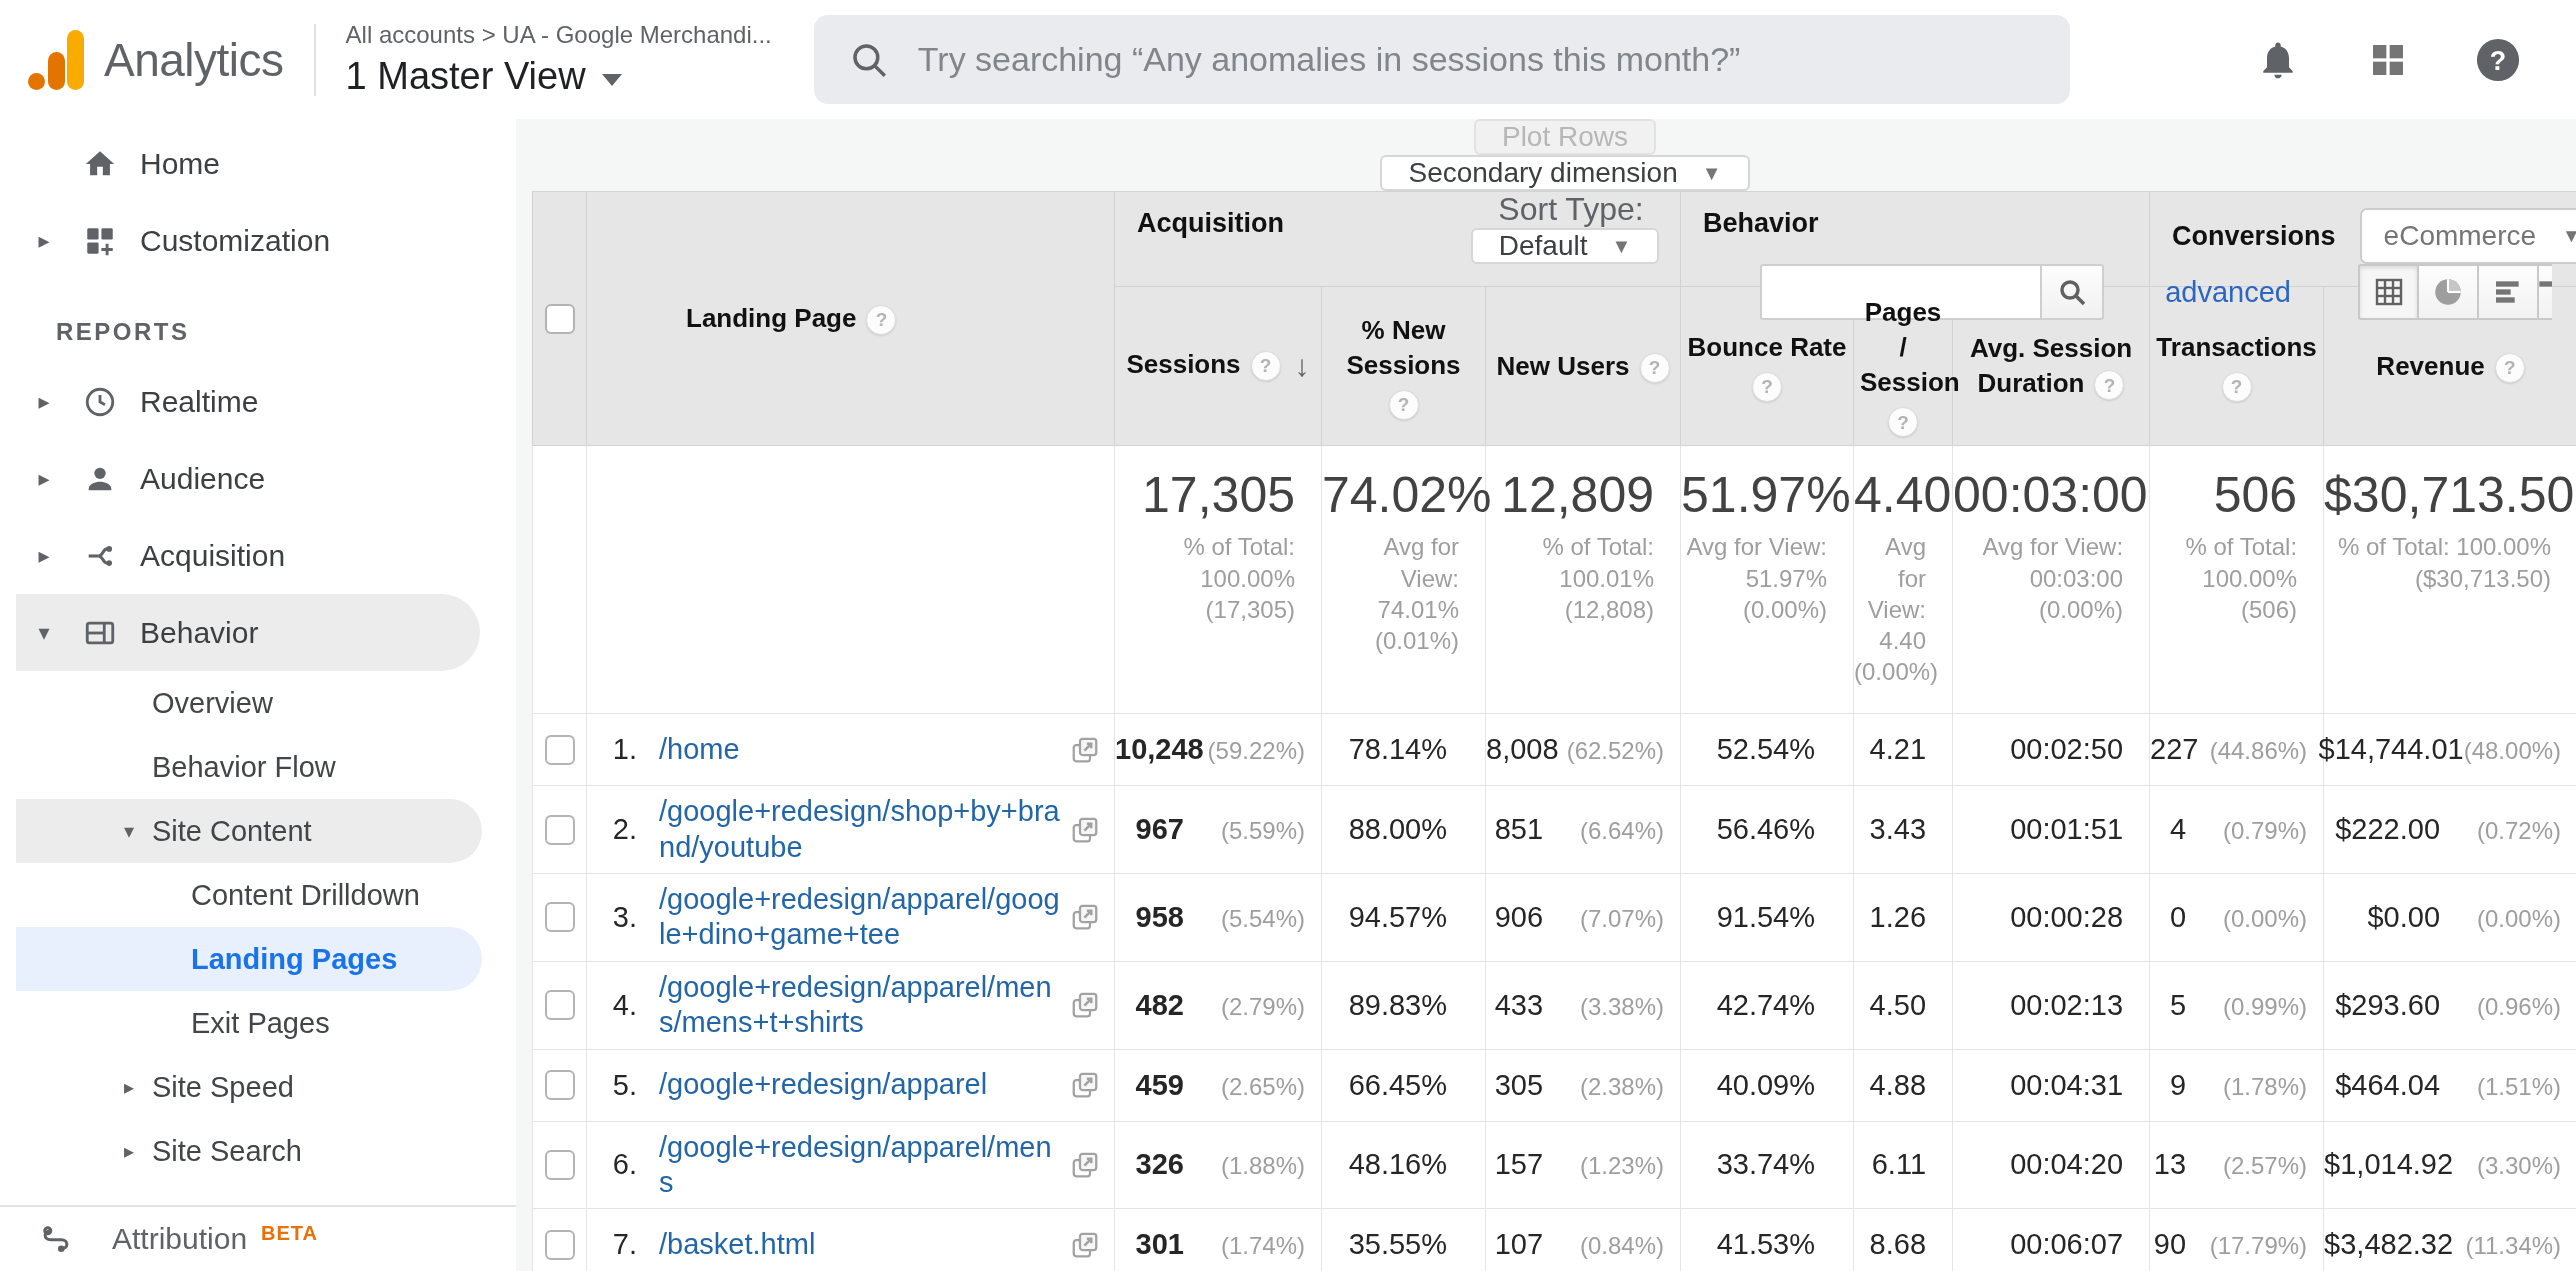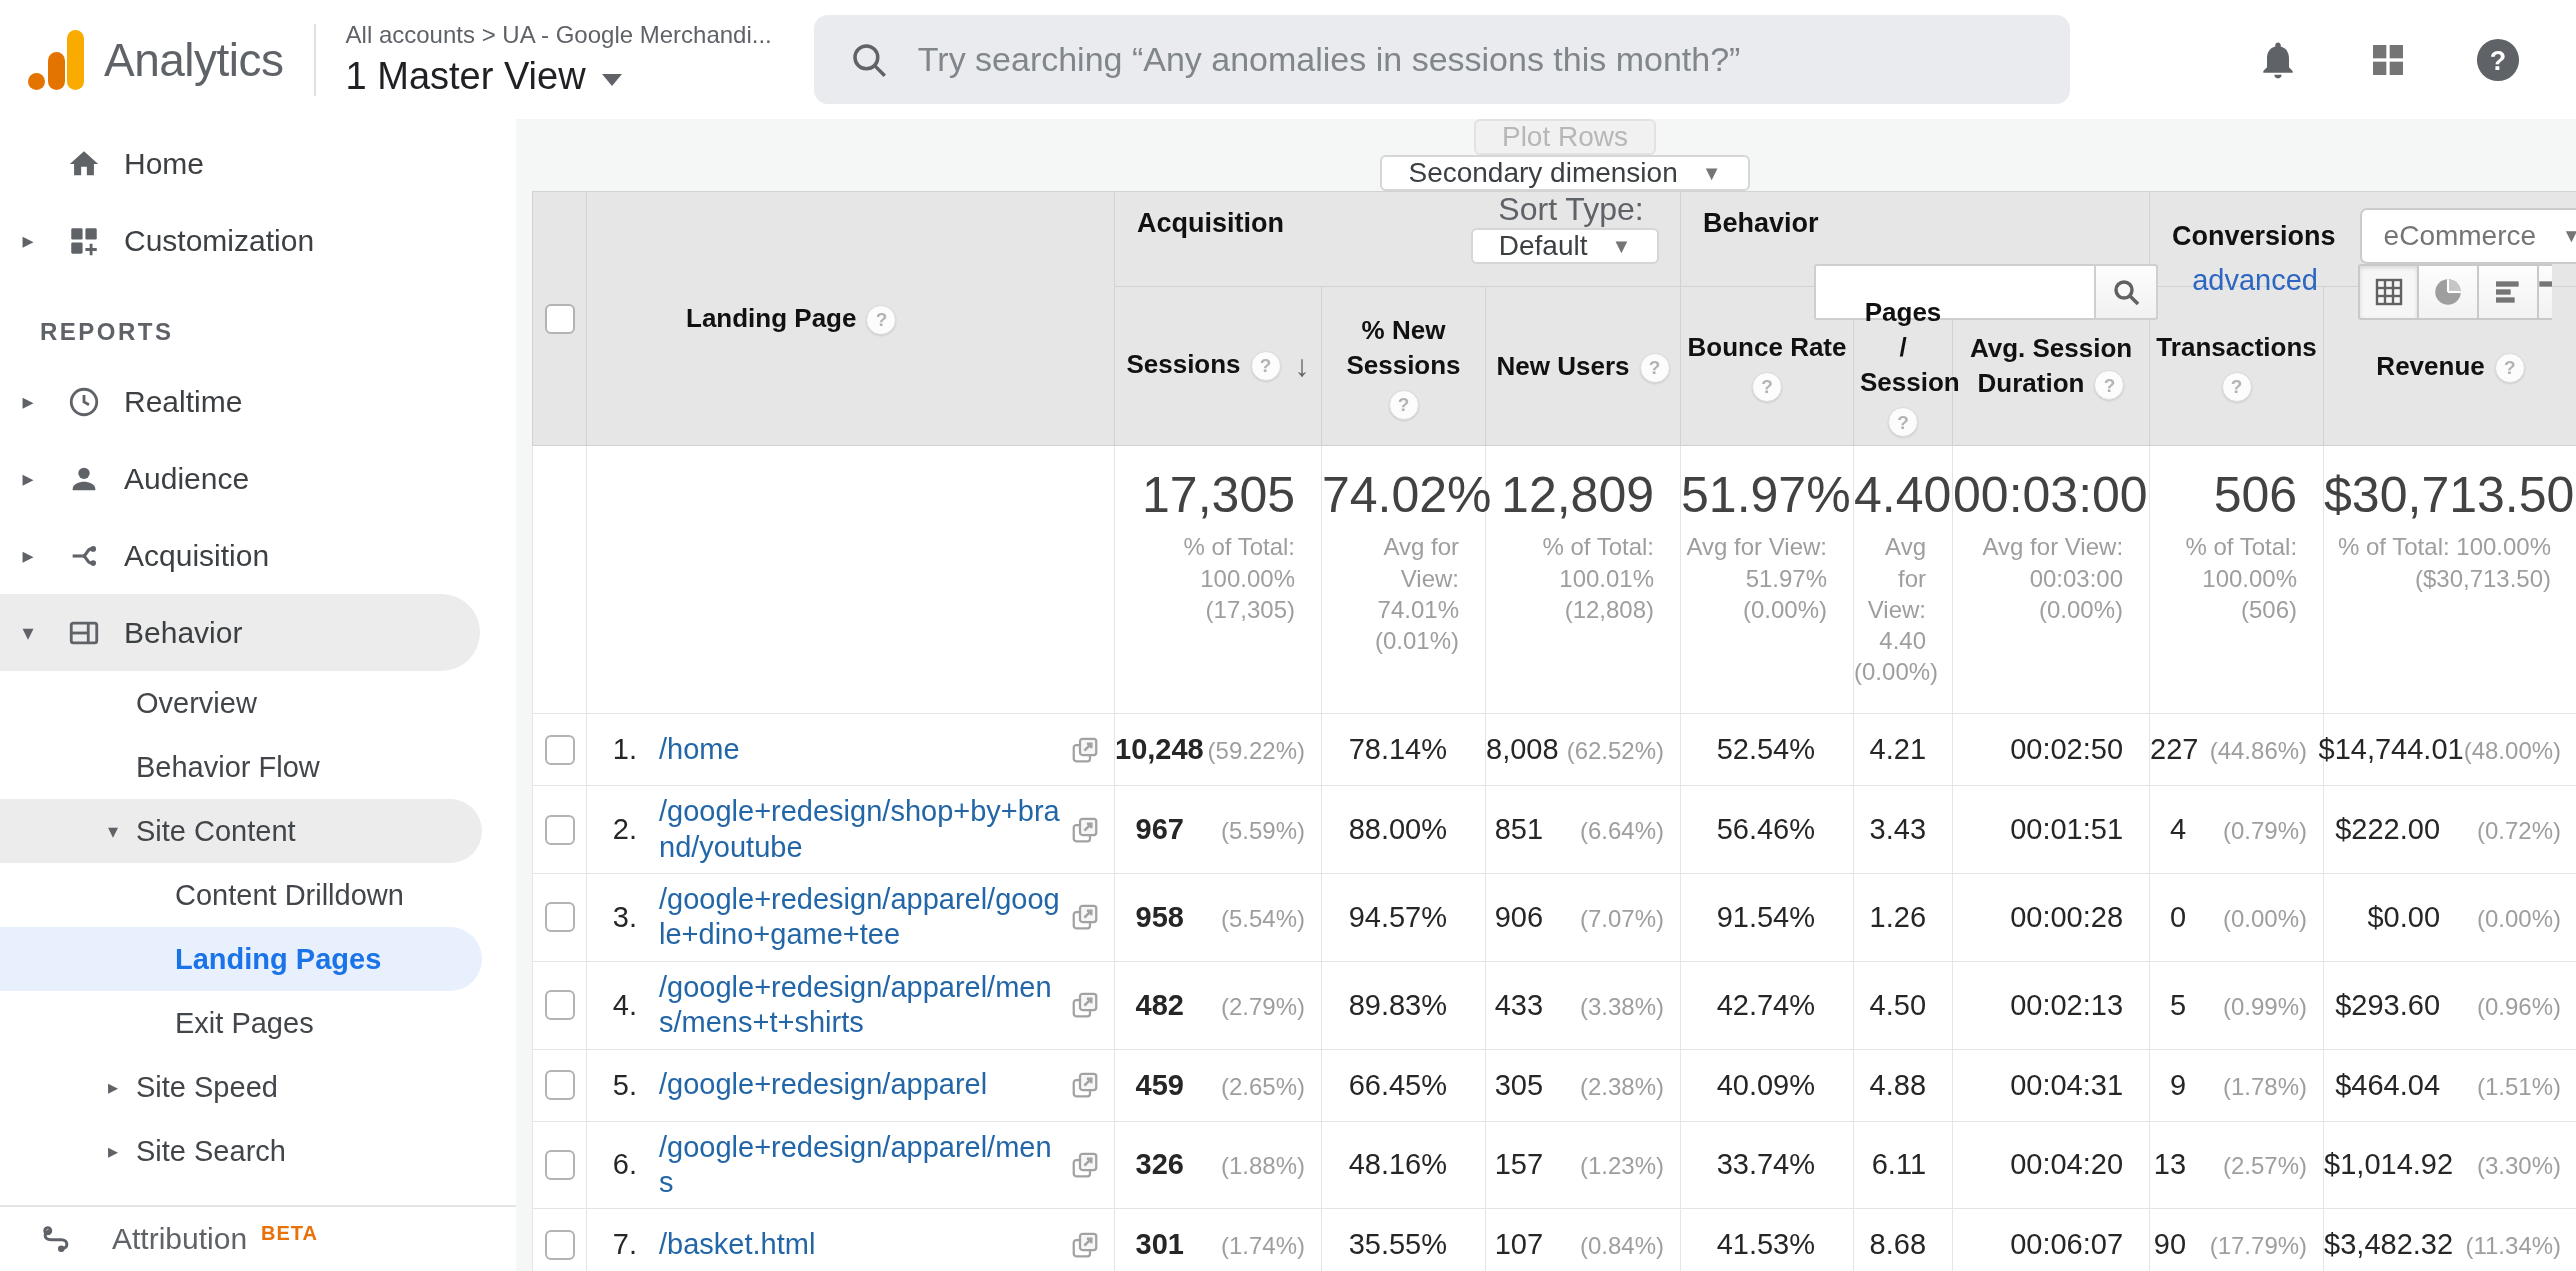--- a/index.html
+++ b/index.html
@@ -42,21 +42,21 @@
 
   .appbar-spacer { flex: 1; }
   .appbar-icons { display: flex; align-items: center; gap: 62px; padding-right: 14px; }
   .icon-btn { width: 48px; height: 48px; display: flex; align-items: center; justify-content: center; cursor: pointer; }
 
   
   .shell { display: flex; height: 1152px; }
 
   
   .sidebar { width: 516px; background: #fff; position: relative; flex-shrink: 0; }
-  .nav-scroll { height: 1086px; overflow: hidden; padding-top: 6px; }
+  .nav-scroll { height: 1086px; overflow: hidden; padding-top: 6px; padding-left: 16px; }
   .nav-item {
     height: 77px; display: flex; align-items: center; cursor: pointer;
     font-size: 30px; color: #3c4043;
   }
   .nav-item .arrow { width: 56px; display: flex; justify-content: center; font-size: 22px; color: #5f6368; flex-shrink: 0; }
   .nav-item .nicon { width: 56px; display: flex; justify-content: center; flex-shrink: 0; }
   .nav-item .nlabel { margin-left: 12px; }
   .nav-item.selected { background: #ececec; border-radius: 0 44px 44px 0; margin-right: 36px; }
   .section-label { height: 62px; margin-top: 22px; display: flex; align-items: center; padding-left: 40px; font-size: 24px; letter-spacing: 2.5px; color: #5f6368; font-weight: bold; }
   .sub-item {
@@ -84,21 +84,21 @@
   .toolbar { height: 72px; display: flex; align-items: center; padding: 0 24px 0 62px; flex-direction: column; }
   .tbtn {
     display: inline-flex; align-items: center; height: 58px;
     border: 2px solid #d6d6d6; border-radius: 6px; background: #fff;
     font-size: 28px; color: #3c4043; padding: 0 26px; cursor: pointer;
     font-family: "Liberation Sans", sans-serif;
   }
   .tbtn.disabled { color: #b7b7b7; background: #f1f1f1; border-color: #e2e2e2; cursor: default; }
   .tbtn .dd { margin-left: 24px; font-size: 20px; color: #757575; }
   .tb-label { font-size: 32px; color: #5f6368; margin: 0 18px 0 30px; }
-  .toolbar-right { margin-left: auto; display: flex; align-items: flex-start; }
+  .toolbar-right { margin-left: auto; display: flex; align-items: center; gap: 27px; }
   .filter-box { display: flex; }
   .filter-input {
     width: 280px; height: 56px; border: 2px solid #cfcfcf; border-right: none;
     border-radius: 3px 0 0 3px; background: #fff; outline: none;
     font-size: 28px; padding: 0 14px; font-family: "Liberation Sans", sans-serif;
   }
   .filter-btn {
     width: 64px; height: 56px; border: 2px solid #cfcfcf; border-radius: 0 3px 3px 0;
     background: linear-gradient(#fdfdfd, #f1f1f1); display: flex; align-items: center; justify-content: center; cursor: pointer;
   }

